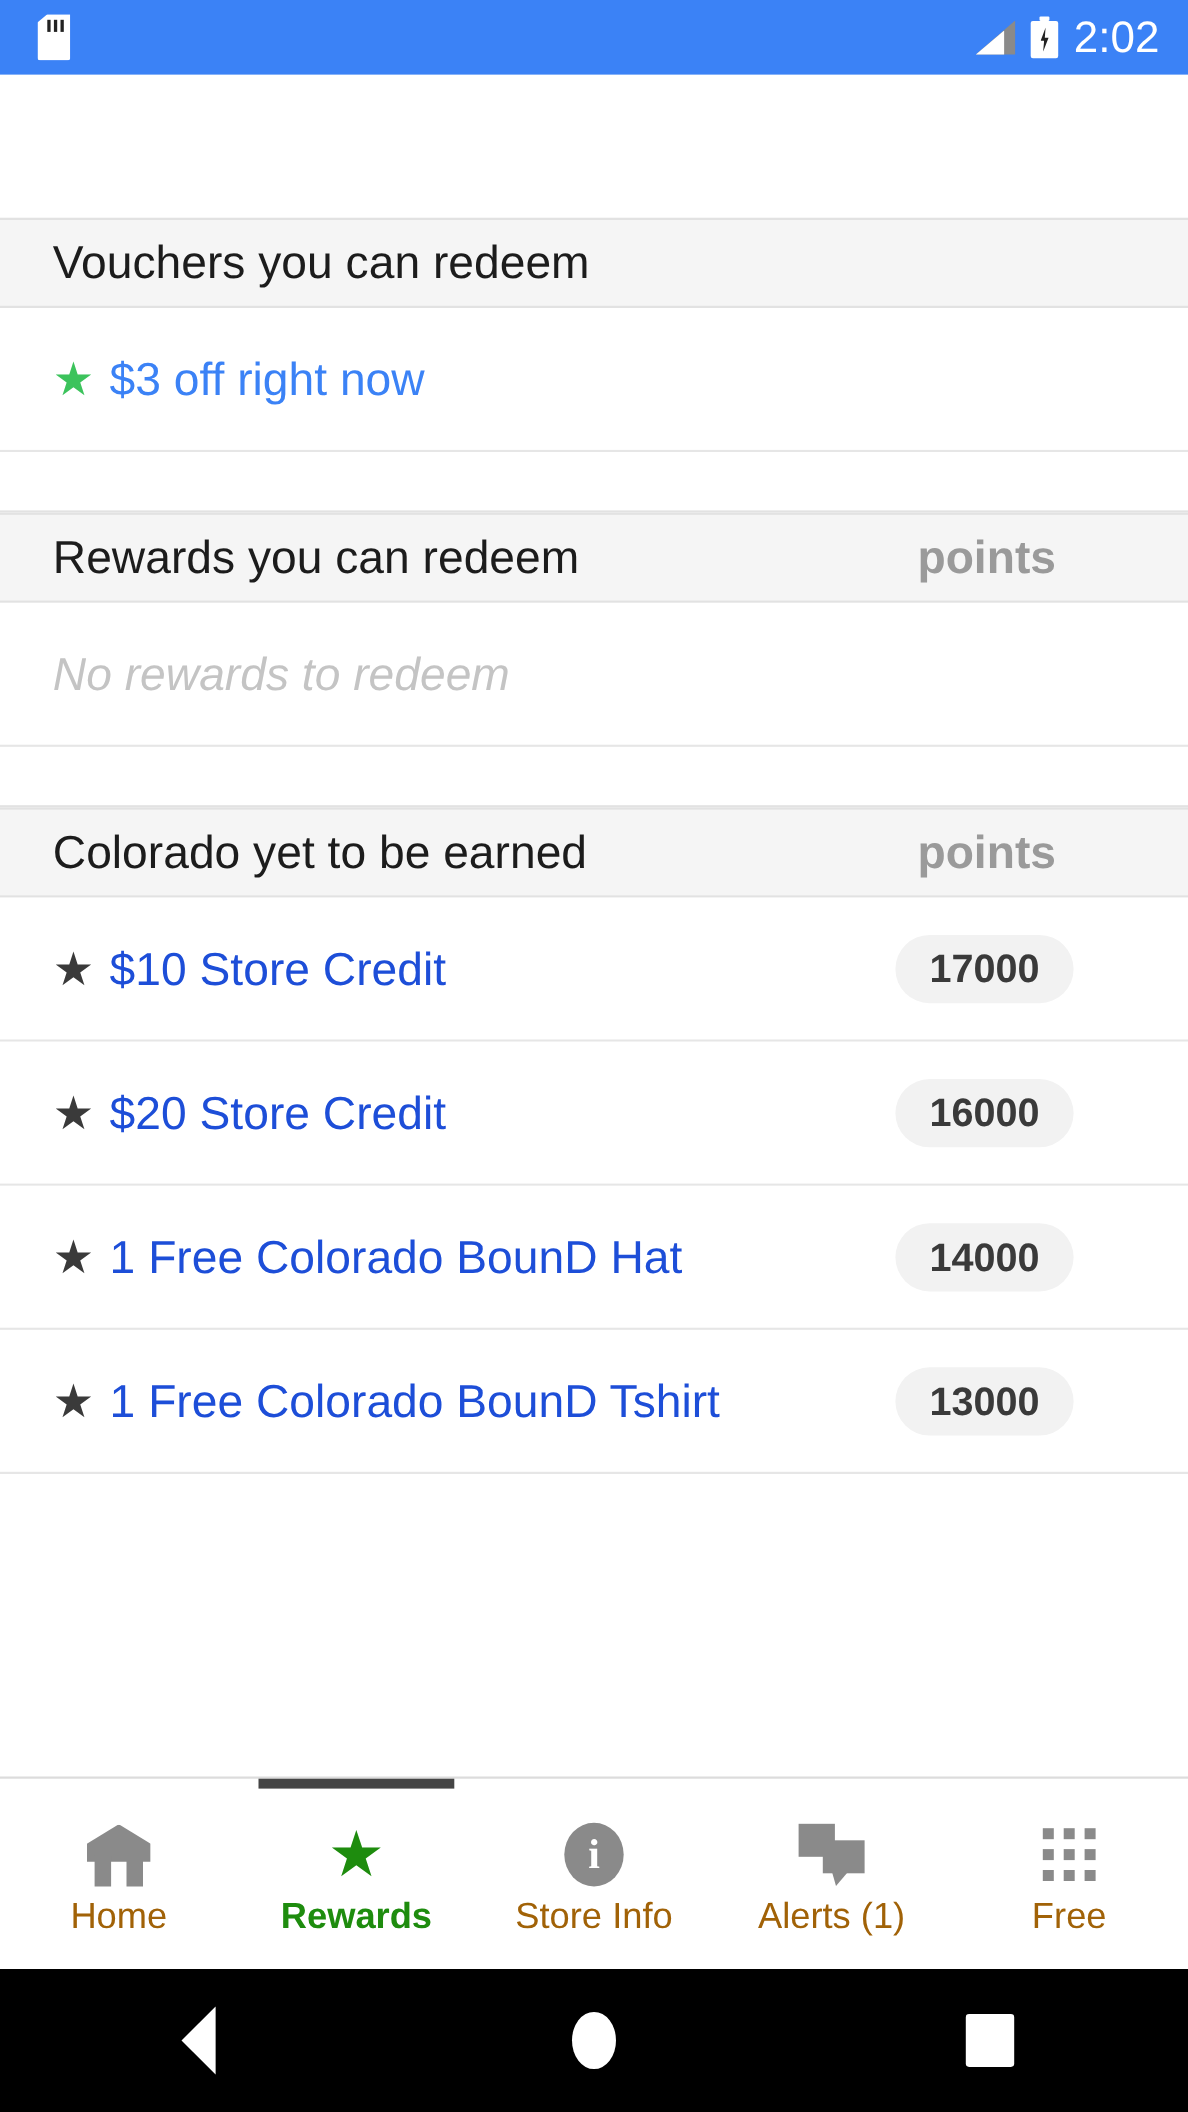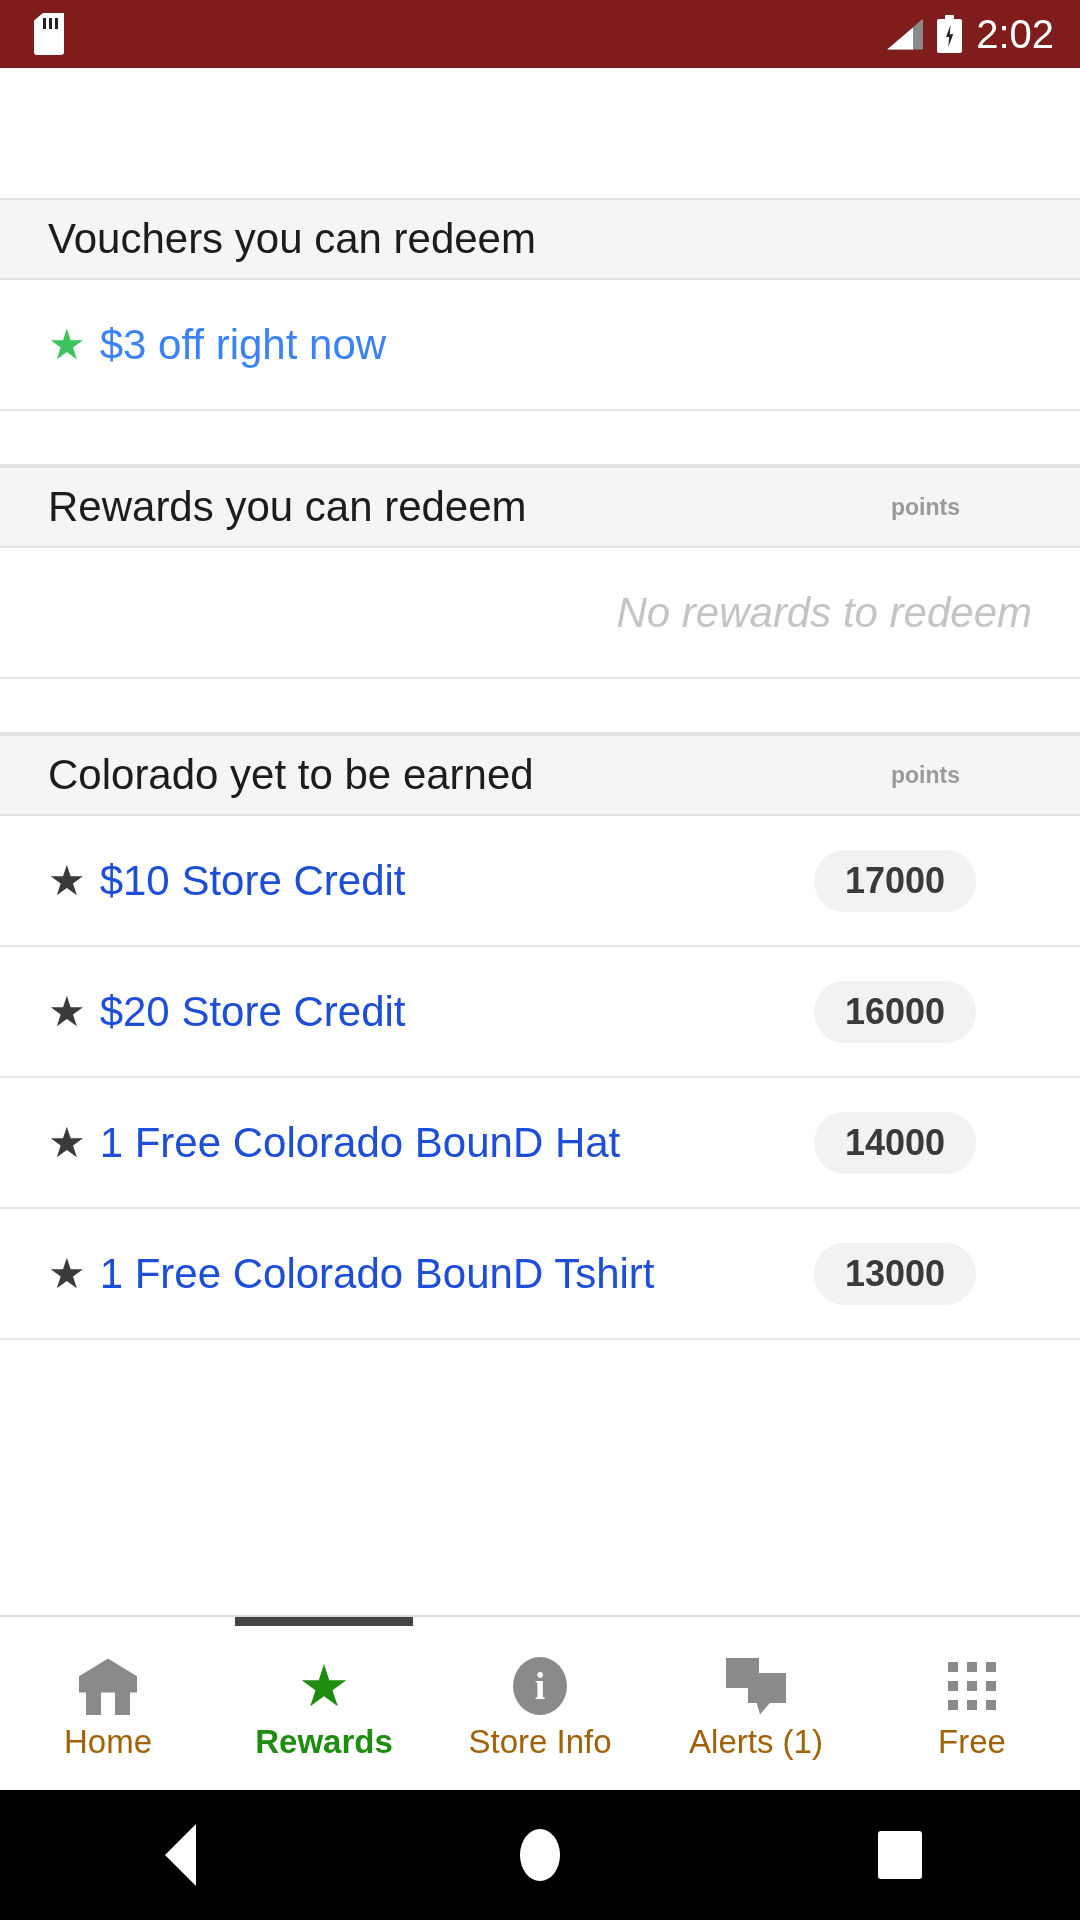--- a/index.html
+++ b/index.html
@@ -6,21 +6,21 @@
   html, body {
     width:1080px; height:1920px;
     background:#ffffff;
     font-family:"Liberation Sans", sans-serif;
     overflow:hidden;
   }
   .screen { width:1080px; height:1920px; display:flex; flex-direction:column; position:relative; }
 
   
   .statusbar {
-    height:68px; background:#7f1d1d; flex:0 0 68px;
+    height:68px; background:#3b82f6; flex:0 0 68px;
     display:flex; align-items:center; justify-content:space-between;
     padding:0 26px 0 34px;
   }
   .sb-left { display:flex; align-items:center; }
   .sb-right { display:flex; align-items:center; gap:14px; }
   .sd-icon { width:30px; height:42px; position:relative; }
   .sd-icon .body {
     position:absolute; left:0; top:0; width:30px; height:42px;
     background:#ffffff; border-radius:3px 0 3px 3px;
     clip-path: polygon(30% 0, 100% 0, 100% 100%, 0 100%, 0 18%);
@@ -54,38 +54,38 @@
 
   .sec-header {
     background:#f5f5f5;
     border-top:2px solid #e2e2e2;
     border-bottom:2px solid #e2e2e2;
     height:82px;
     display:flex; align-items:center; justify-content:space-between;
     padding:0 48px 0 48px;
   }
   .sec-title { font-size:42px; color:#1c1c1c; font-weight:normal; }
-  .sec-unit { font-size:23px; color:#9a9a9a; font-weight:bold; padding-right:72px; }
+  .sec-unit { font-size:42px; color:#9a9a9a; font-weight:bold; padding-right:72px; }
 
   .row {
     background:#ffffff;
     height:131px;
     display:flex; align-items:center; justify-content:space-between;
     padding:0 48px;
     border-bottom:2px solid #e6e6e6;
   }
   .row-left { display:flex; align-items:center; }
   .star-sm { font-size:42px; line-height:1; margin-right:14px; }
   .star-green { color:#3cc35c; }
   .star-dark { color:#3a3a3a; }
   .row-label { font-size:42px; color:#1d4ed8; }
   .row-label.green { color:#3b82f6; }
   .row-empty {
     background:#ffffff; height:131px; display:flex; align-items:center;
-    padding:0 48px; border-bottom:2px solid #e6e6e6;justify-content:flex-end;
+    padding:0 48px; border-bottom:2px solid #e6e6e6;
   }
   .empty-text { font-size:42px; color:#c4c4c4; font-style:italic; }
 
   .pill {
     min-width:162px; height:62px; border-radius:31px; background:#f2f2f2;
     display:flex; align-items:center; justify-content:center;
     font-size:36px; font-weight:bold; color:#3a3a3a;
     padding:0 24px; margin-right:56px;
   }
   .spacer { height:55px; background:#ffffff; border-bottom:2px solid #e2e2e2; }

